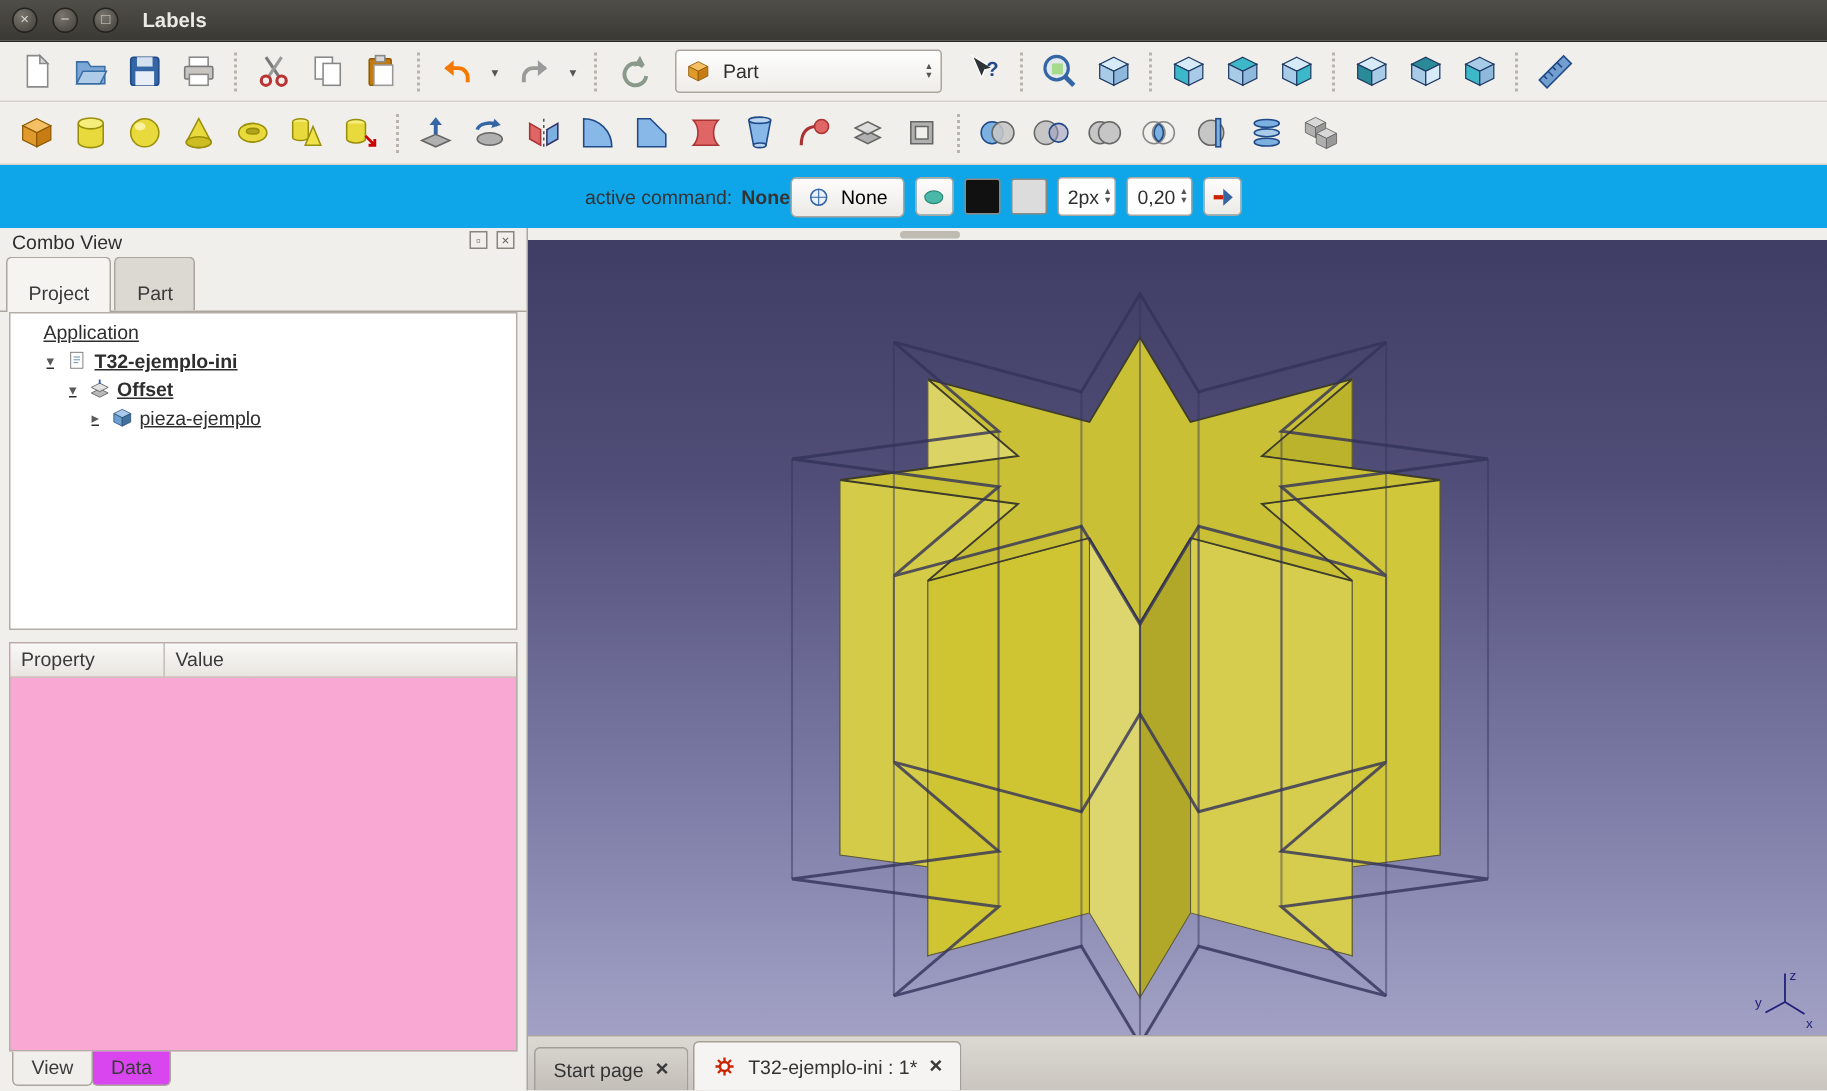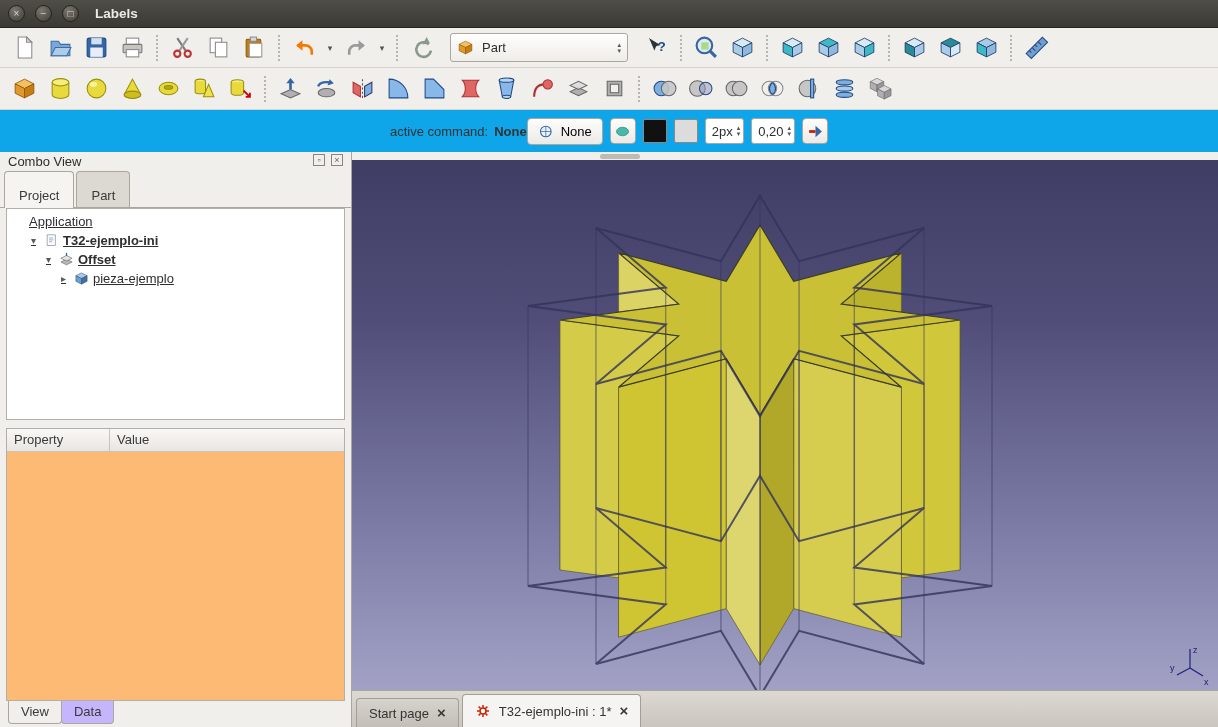--- a/index.html
+++ b/index.html
@@ -59,28 +59,28 @@
   .ptab { padding:16px 14px 4px; border:1px solid #aba69e; border-bottom:none; border-radius:4px 4px 0 0;
           background:#dcd8d2; margin-right:2px; color:#3a3a3a; }
   .ptab.active { background:#f5f4f1; position:relative; top:1px; padding-bottom:5px; }
   .labels-header { margin:5px 6px 4px; border:1px solid #b3afa7; background:#f3f2ef; box-shadow:inset 0 1px 2px rgba(0,0,0,.07);
                    padding:3px 8px; color:#3c3c3c; }
   .tree-box { margin:0 6px; background:#fff; border:1px solid #b3afa7; height:212px; overflow:hidden; padding:3px 2px; }
   .trow { display:flex; align-items:center; height:19px; gap:4px;text-decoration:underline; }
   .expander { width:13px; text-align:center; font-size:10px; color:#5a5a5a; }
   .ticon .ic { width:15px; height:15px; display:block; }
   .tlabel.b { font-weight:bold; } .tlabel.g { color:#9e9e9e; }
-  .prop-box { margin:8px 6px 0; border:1px solid #b3afa7; background:#fdba74; flex:1; display:flex; flex-direction:column; min-height:0; }
+  .prop-box { margin:8px 6px 0; border:1px solid #b3afa7; background:#f9a8d4; flex:1; display:flex; flex-direction:column; min-height:0; }
   .prop-head { display:flex; flex:0 0 auto; }
   .prop-cell { height:23px; line-height:22px; padding-left:7px; background:linear-gradient(#f9f8f6,#e9e6e1);
                border-right:1px solid #c8c4bc; border-bottom:1px solid #c8c4bc; color:#3a3a3a; }
   .prop-cell.c0 { width:103px; } .prop-cell.c1 { flex:1; border-right:none; }
   .bottom-tabs { height:26px; display:flex; padding-left:8px; align-items:flex-start; }
   .btab { padding:3px 12px 4px; border:1px solid #aba69e; border-top:none; border-radius:0 0 4px 4px;
-          background:#c4b5fd; margin-right:-1px; color:#3a3a3a; }
+          background:#d946ef; margin-right:-1px; color:#3a3a3a; }
   .btab.active { background:#f0efeb; }
 
   
   .right-col { flex:1; display:flex; flex-direction:column; min-width:0; }
   .vp-strip { height:8px; background:#f0efeb; position:relative; }
   .vp-handle { position:absolute; left:248px; top:2px; width:40px; height:5px; border-radius:3px; background:#bfbbb3; }
   .viewport { flex:1; position:relative; min-height:0;
               background:linear-gradient(#3f3d64 0%, #504e78 30%, #7b7aa5 68%, #a2a1c5 100%); }
   .viewport svg.scene { position:absolute; inset:0; width:100%; height:100%; }
   .axis { position:absolute; right:6px; bottom:4px; }

